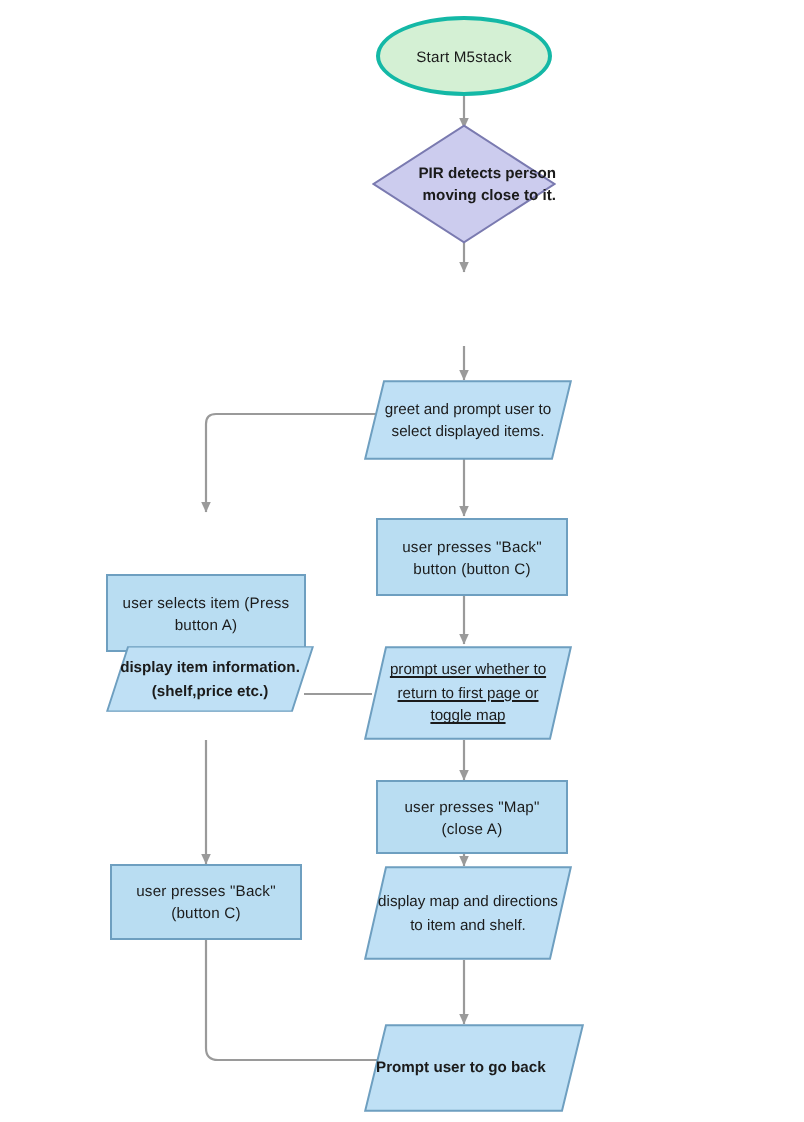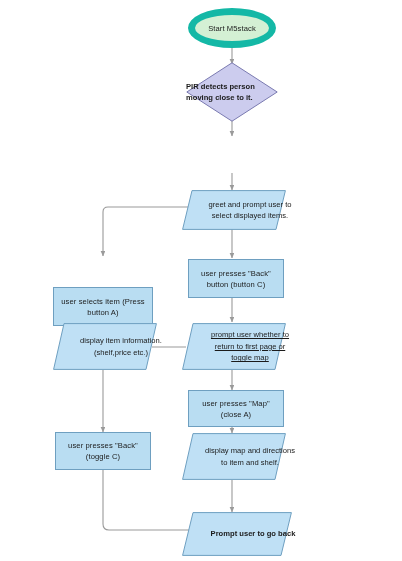--- a/index.html
+++ b/index.html
@@ -43,63 +43,62 @@
     white-space: nowrap;
   }
   
   .rect {
     background: #b9ddf2;
     border: 1px solid #6e9fc0;
   }
   
   .ellipse {
     background: #d4f0d4;
-    border: 7px solid #14b8a6;
+    border: 2px solid #14b8a6;
     border-radius: 50%;
   }
   
   .diamond-wrap {
     position: absolute;
     z-index: 3;
   }
   .diamond-shape {
     position: absolute;
     left: 0; top: 0;
     width: 100%; height: 100%;
   }
   .diamond-text {
     position: absolute;
     left: 0; top: 0;
     width: 100%; height: 100%;
     display: flex;
     align-items: center;
     justify-content: center;
-    text-align: left;
+    text-align: right;
     font-size: 7.6px;
     line-height: 1.5;
     font-weight: bold;
     color: #1b1b1b;
   }
   
   .para-wrap {
     position: absolute;
     z-index: 3;
   }
   .para-shape {
     position: absolute;
     left: 0; top: 0;
     width: 100%; height: 100%;
   }
   .para-text {
     position: absolute;
-    left: 16px; top: 0;
+    left: 0; top: 0;
     width: 100%; height: 100%;
     display: flex;
     align-items: center;
-    justify-content: center;
     text-align: center;
     font-size: 7.6px;
     line-height: 1.5;
     color: #1b1b1b;
     padding: 0 6px;
     box-sizing: border-box;
   }
   .para-text .label { white-space: normal; }
 </style>
 </head>
@@ -181,21 +180,21 @@
     </span>
   </div>
 
   <div class="node rect" style="left:188px; top:259px; width:96px; height:39px;">
     <span>
       <span class="label">user presses "Back"</span>
       <span class="label">button (button C)</span>
     </span>
   </div>
 
-  <div class="para-wrap" style="left:53px; top:323px; width:104px; height:47px;">
+  <div class="para-wrap" style="left:53px; top:323px; width:104px; height:33px;font-weight:bold;">
     <svg class="para-shape" viewBox="0 0 104 47" preserveAspectRatio="none">
       <polygon points="11,0.6 103.4,0.6 93,46.4 0.6,46.4" fill="#bfe0f5" stroke="#6e9fc0" stroke-width="1"></polygon>
     </svg>
     <div class="para-text">
       <span style="display:block; width:110px;">
         <span class="label">display item information.</span>
         <span class="label">(shelf,price etc.)</span>
       </span>
     </div>
   </div>
@@ -216,21 +215,21 @@
   <div class="node rect" style="left:188px; top:390px; width:96px; height:37px;">
     <span>
       <span class="label">user presses "Map"</span>
       <span class="label">(close A)</span>
     </span>
   </div>
 
   <div class="node rect" style="left:55px; top:432px; width:96px; height:38px;">
     <span>
       <span class="label">user presses "Back"</span>
-      <span class="label">(toggle C)</span>
+      <span class="label">(button C)</span>
     </span>
   </div>
 
   <div class="para-wrap" style="left:182px; top:433px; width:104px; height:47px;">
     <svg class="para-shape" viewBox="0 0 104 47" preserveAspectRatio="none">
       <polygon points="11,0.6 103.4,0.6 93,46.4 0.6,46.4" fill="#bfe0f5" stroke="#6e9fc0" stroke-width="1"></polygon>
     </svg>
     <div class="para-text">
       <span style="display:block; width:108px;">
         <span class="label">display map and</span>

